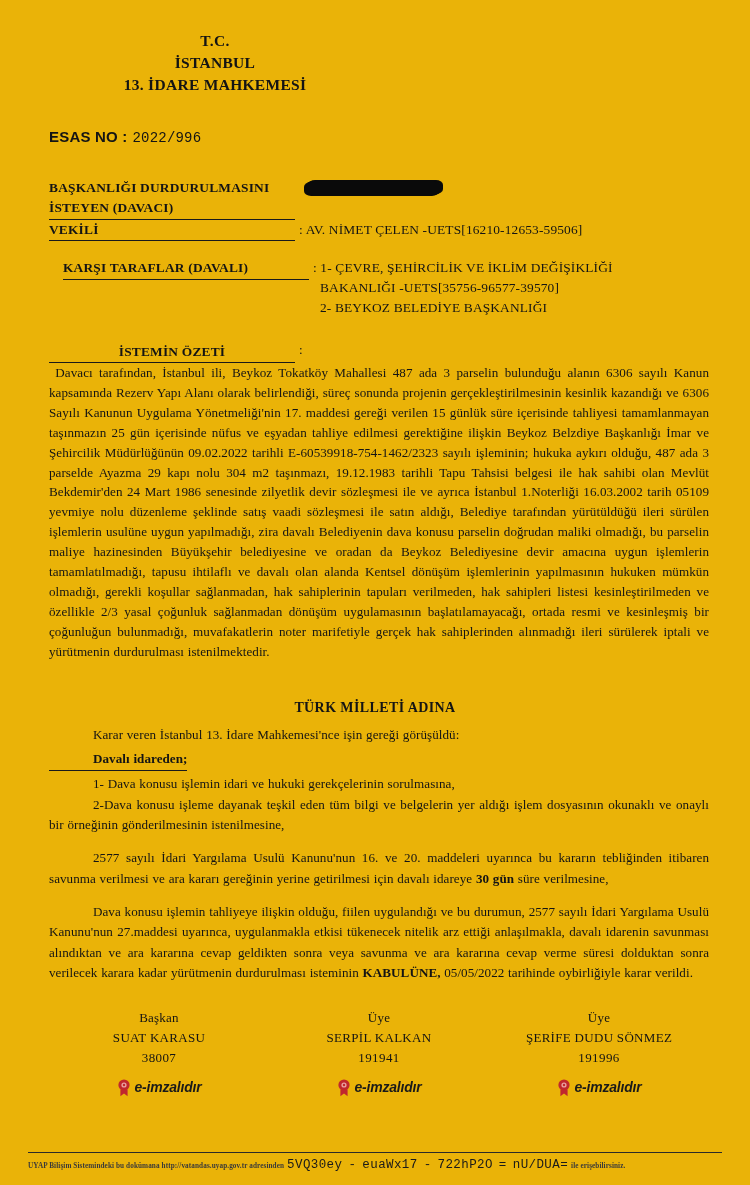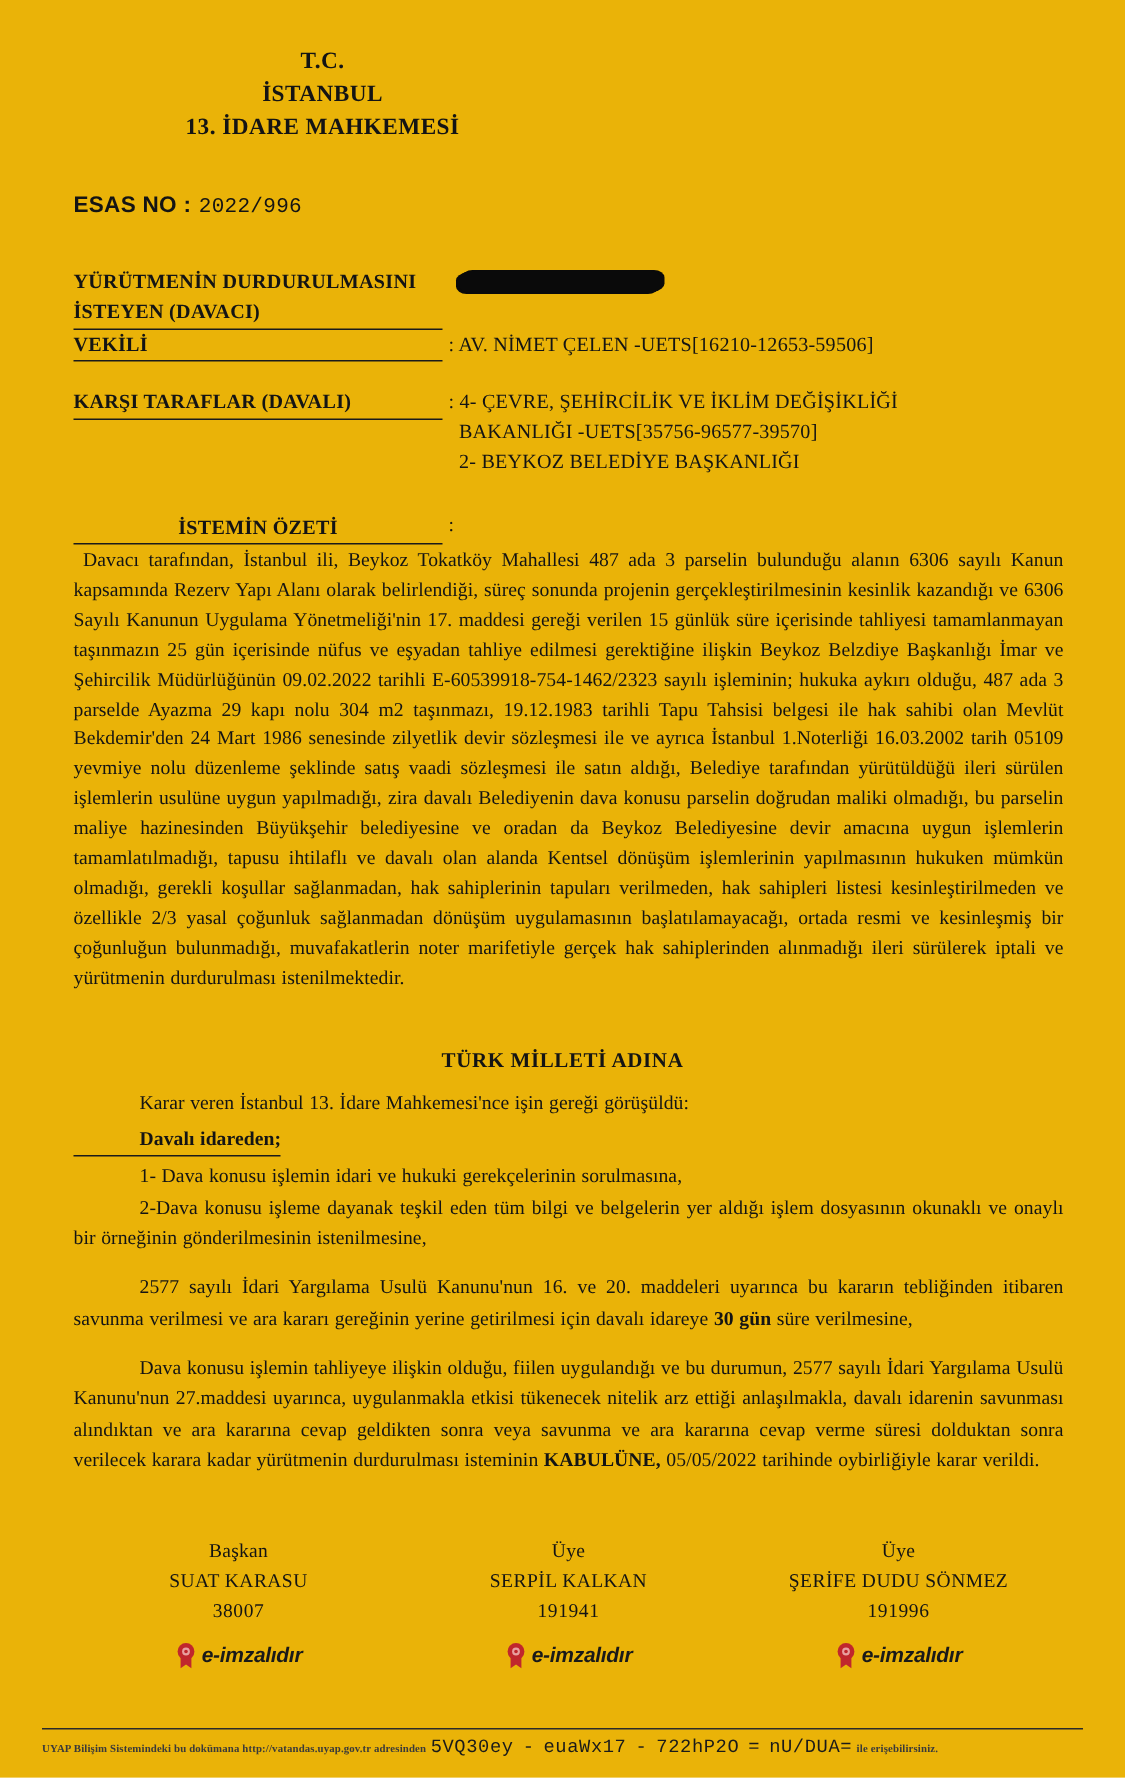--- a/index.html
+++ b/index.html
@@ -72,21 +72,21 @@
     font-weight: bold;
     letter-spacing: 0.2px;
     line-height: 1.52;
     white-space: nowrap;
     position: relative;
   }
   .party-label.u {
     border-bottom: 1.6px solid #1a1a1a;
   }
   .lbl-w1 { width: 246px; box-sizing: border-box; }
-  .lbl-w2 { width: 246px; box-sizing: border-box; }
+  .lbl-w2 { width: 246px; box-sizing: border-box; margin-left: 14px; }
   .party-value {
     margin-left: 4px;
     line-height: 1.52;
     letter-spacing: 0.15px;
     white-space: nowrap;
   }
   .party-value-stack { line-height: 1.5; }
   .party-value-stack div { white-space: nowrap; letter-spacing: 0.15px; }
   .row-gap { height: 17px; }
   .redaction {
@@ -178,21 +178,21 @@
     left: 49px;
     width: 660px;
     display: flex;
   }
   .sig-col {
     flex: 1;
     text-align: center;
     font-size: 13px;
     line-height: 1.55;
   }
-  .sig-title { letter-spacing: 0.2px; margin-top: 16px; }
+  .sig-title { letter-spacing: 0.2px; }
   .sig-name { letter-spacing: 0.3px; white-space: nowrap; }
   .sig-id { letter-spacing: 0.4px; }
   .eimza {
     margin-top: 9px;
     display: flex;
     align-items: center;
     justify-content: center;
     gap: 2px;
   }
   .eimza-text {
@@ -250,40 +250,40 @@
 
   <div class="esas-row">
     <span class="esas-label">ESAS NO :</span>
     <span class="esas-value">2022/996</span>
   </div>
 
   <div class="parties">
 
     <div class="party-row">
       <div class="lbl-w1">
-        <div class="party-label">YÜRÜTMENİN DURDURULMASINI</div>
+        <div class="party-label">BAŞKANLIĞI DURDURULMASINI</div>
         <div class="party-label u">İSTEYEN (DAVACI)</div>
       </div>
       <div class="party-value">
         <span style="visibility:hidden">:</span>
         <span class="redaction"></span>
       </div>
     </div>
 
     <div class="party-row">
       <div class="party-label u lbl-w1">VEKİLİ</div>
       <div class="party-value">: AV. NİMET ÇELEN   -UETS[16210-12653-59506]</div>
     </div>
 
     <div class="row-gap"></div>
 
     <div class="party-row">
       <div class="party-label u lbl-w2">KARŞI TARAFLAR (DAVALI)</div>
       <div class="party-value party-value-stack">
-        <div>: 4- ÇEVRE, ŞEHİRCİLİK VE İKLİM DEĞİŞİKLİĞİ</div>
+        <div>: 1- ÇEVRE, ŞEHİRCİLİK VE İKLİM DEĞİŞİKLİĞİ</div>
         <div style="padding-left:7px">BAKANLIĞI -UETS[35756-96577-39570]</div>
         <div style="padding-left:7px">2- BEYKOZ BELEDİYE BAŞKANLIĞI</div>
       </div>
     </div>
 
   </div>
 
   <div class="ozet-block">
     <div class="ozet-first-line">
       <span class="ozet-label">İSTEMİN ÖZETİ</span>

